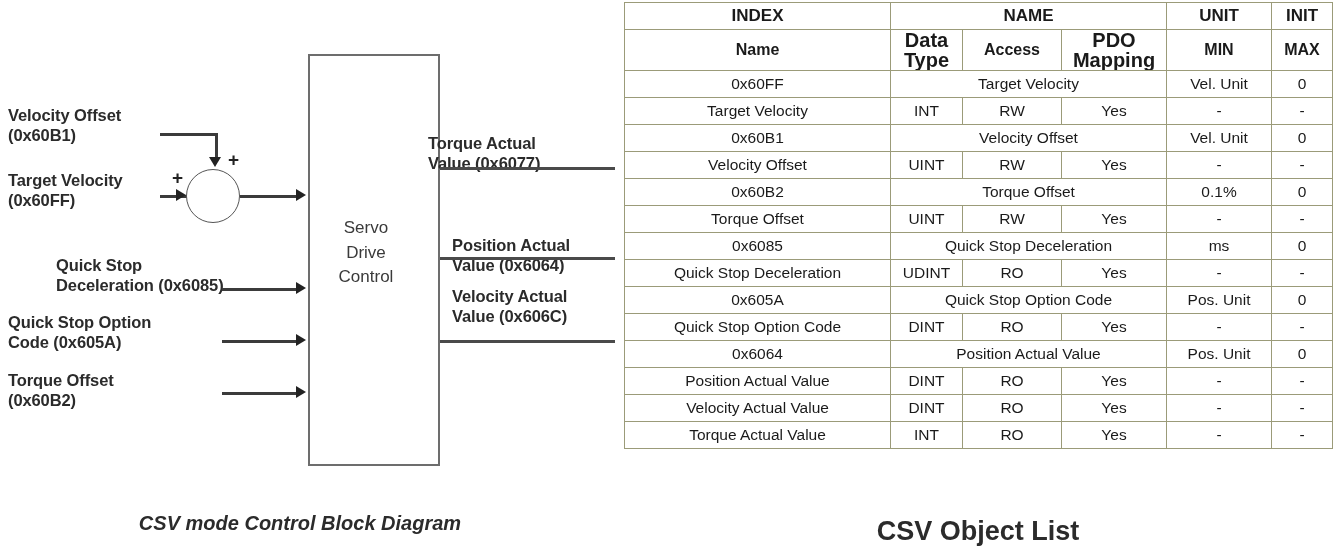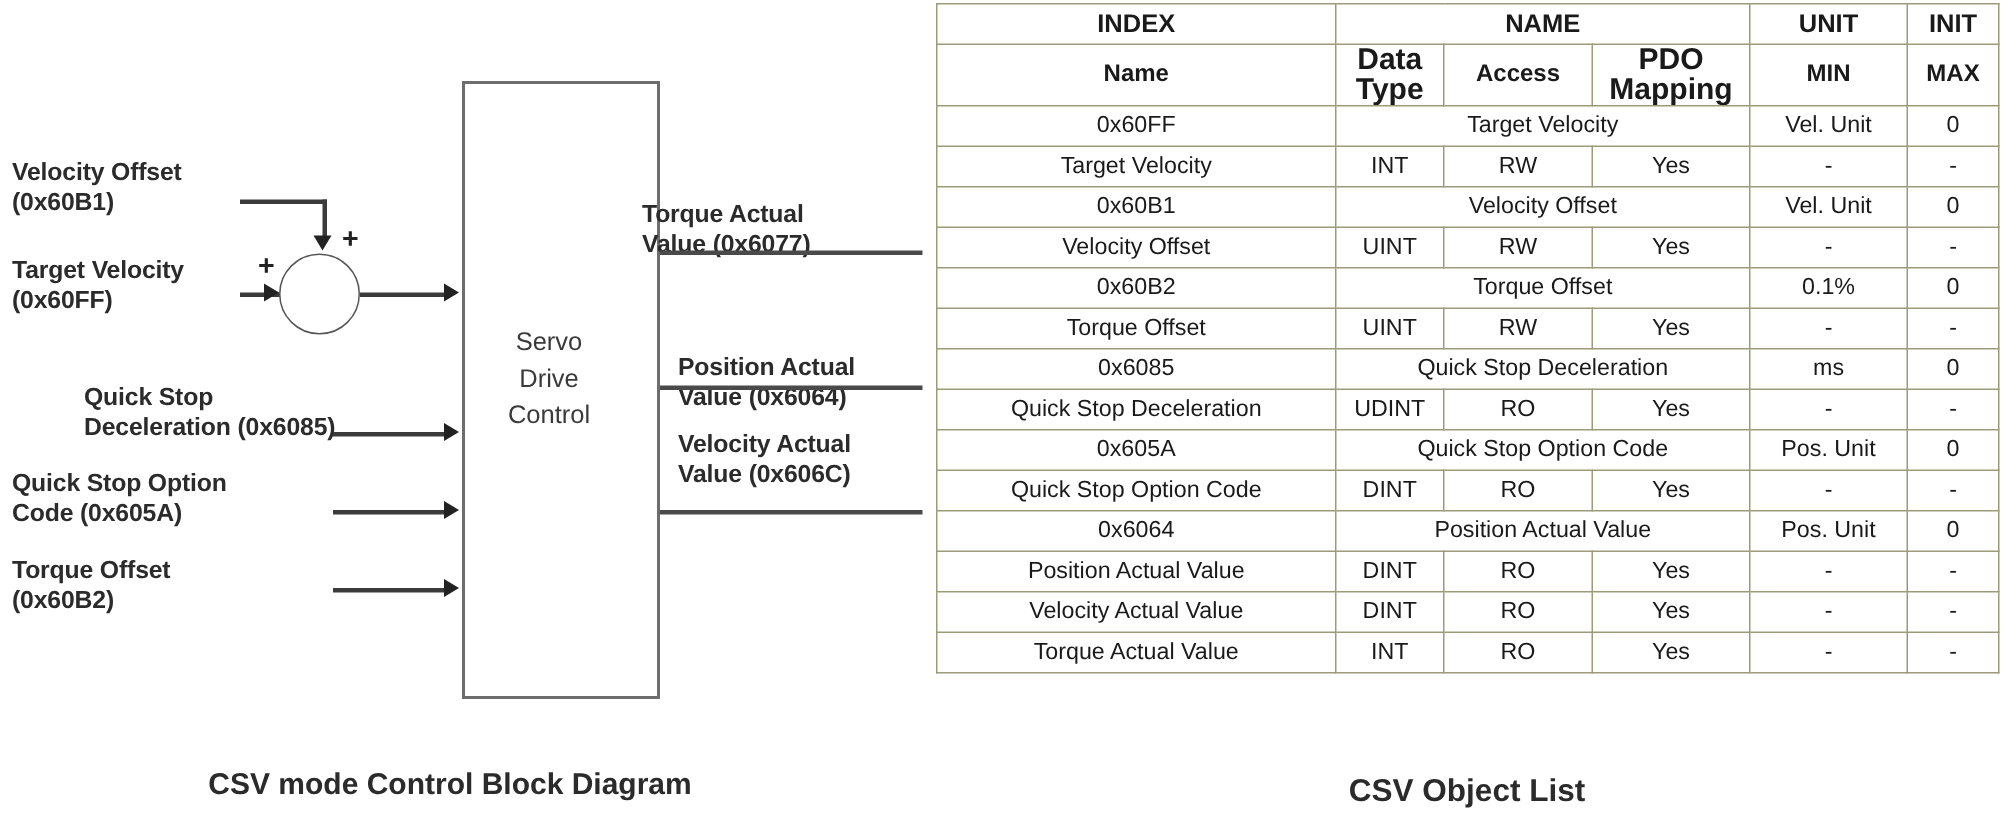--- a/index.html
+++ b/index.html
@@ -29,36 +29,36 @@
 
   .arrow-r{position:absolute;width:0;height:0;
            border-top:6.5px solid transparent;border-bottom:6.5px solid transparent;
            border-left:10px solid #222;}
   .arrow-d{position:absolute;width:0;height:0;
            border-left:6.5px solid transparent;border-right:6.5px solid transparent;
            border-top:10px solid #222;}
 
   .outline{position:absolute;height:3px;background:#4a4a4a;}
 
-  .caption{position:absolute;font-size:20px;font-weight:700;color:#2b2b2b;text-align:center;}
+  .caption{position:absolute;font-size:20px;font-weight:700;color:#2b2b2b;text-align:center;font-style:italic;}
 
   
   #table-wrap{position:absolute;left:624px;top:2px;width:708px;}
   table.objlist{border-collapse:collapse;width:708px;
                 font-size:15.5px;color:#1a1a1a;table-layout:fixed;background:#fff;padding-left:44px;}
   table.objlist td,table.objlist th{
       border:1.5px solid #9b9b79;text-align:center;padding:0;
       height:26px;line-height:1.05;font-weight:400;overflow:hidden;}
   table.objlist th{font-weight:700;}
   .hdr1 th{height:28px;font-size:17px;}
   .hdr2 th{height:34px;font-size:16px;}
   .small2{font-size:20px;line-height:1.0;display:block;}
   td.bold, th.bold{font-weight:700;}
   .cap2{position:absolute;left:624px;top:516px;width:708px;text-align:center;
-        font-size:21px;font-weight:700;color:#2b2b2b;}
+        font-size:27px;font-weight:700;color:#2b2b2b;}
 </style>
 </head>
 <body>
 
 <div id="diagram">
 
   <div class="dg-label" style="left:8px;  top:105px;">Velocity Offset
 (0x60B1)</div>
   <div class="dg-label" style="left:8px;  top:170px;">Target Velocity
 (0x60FF)</div>

